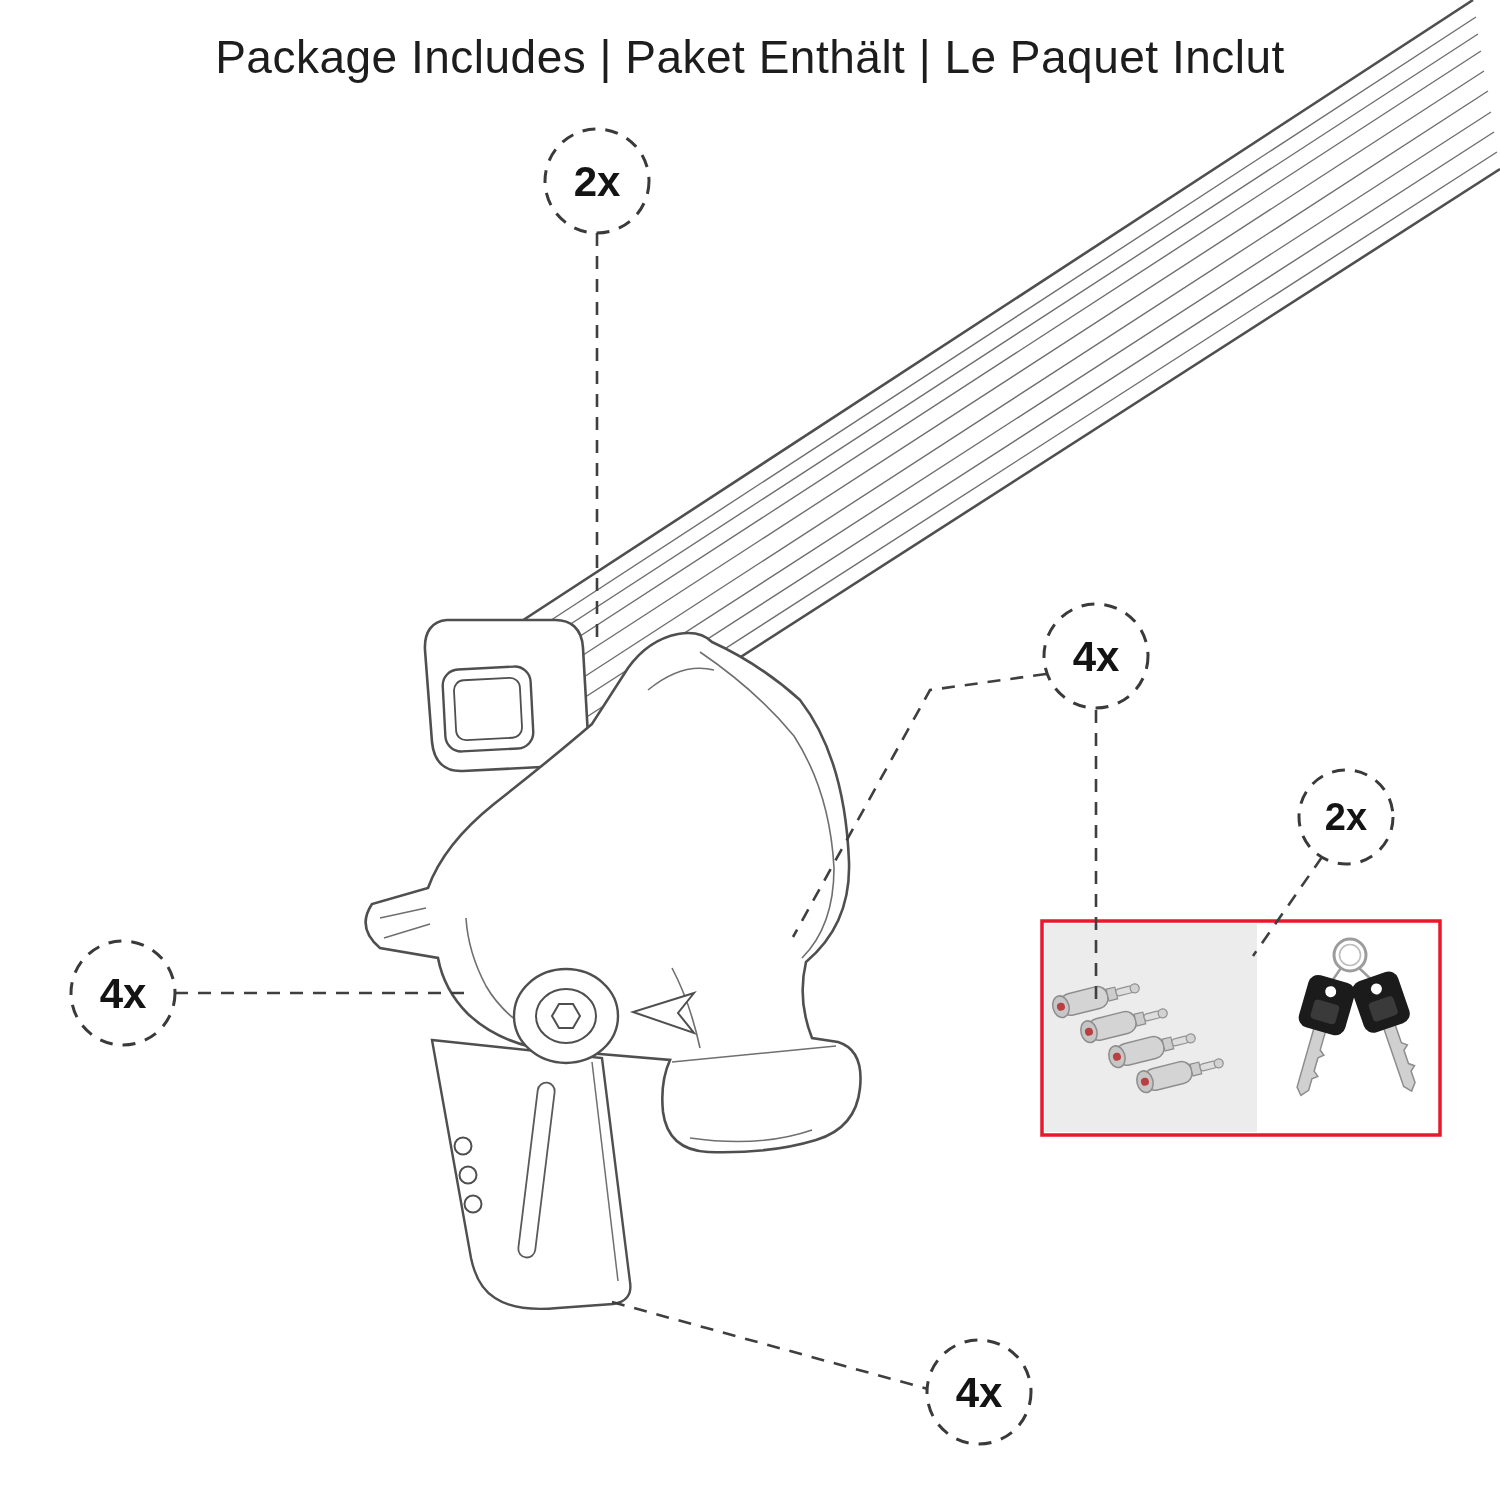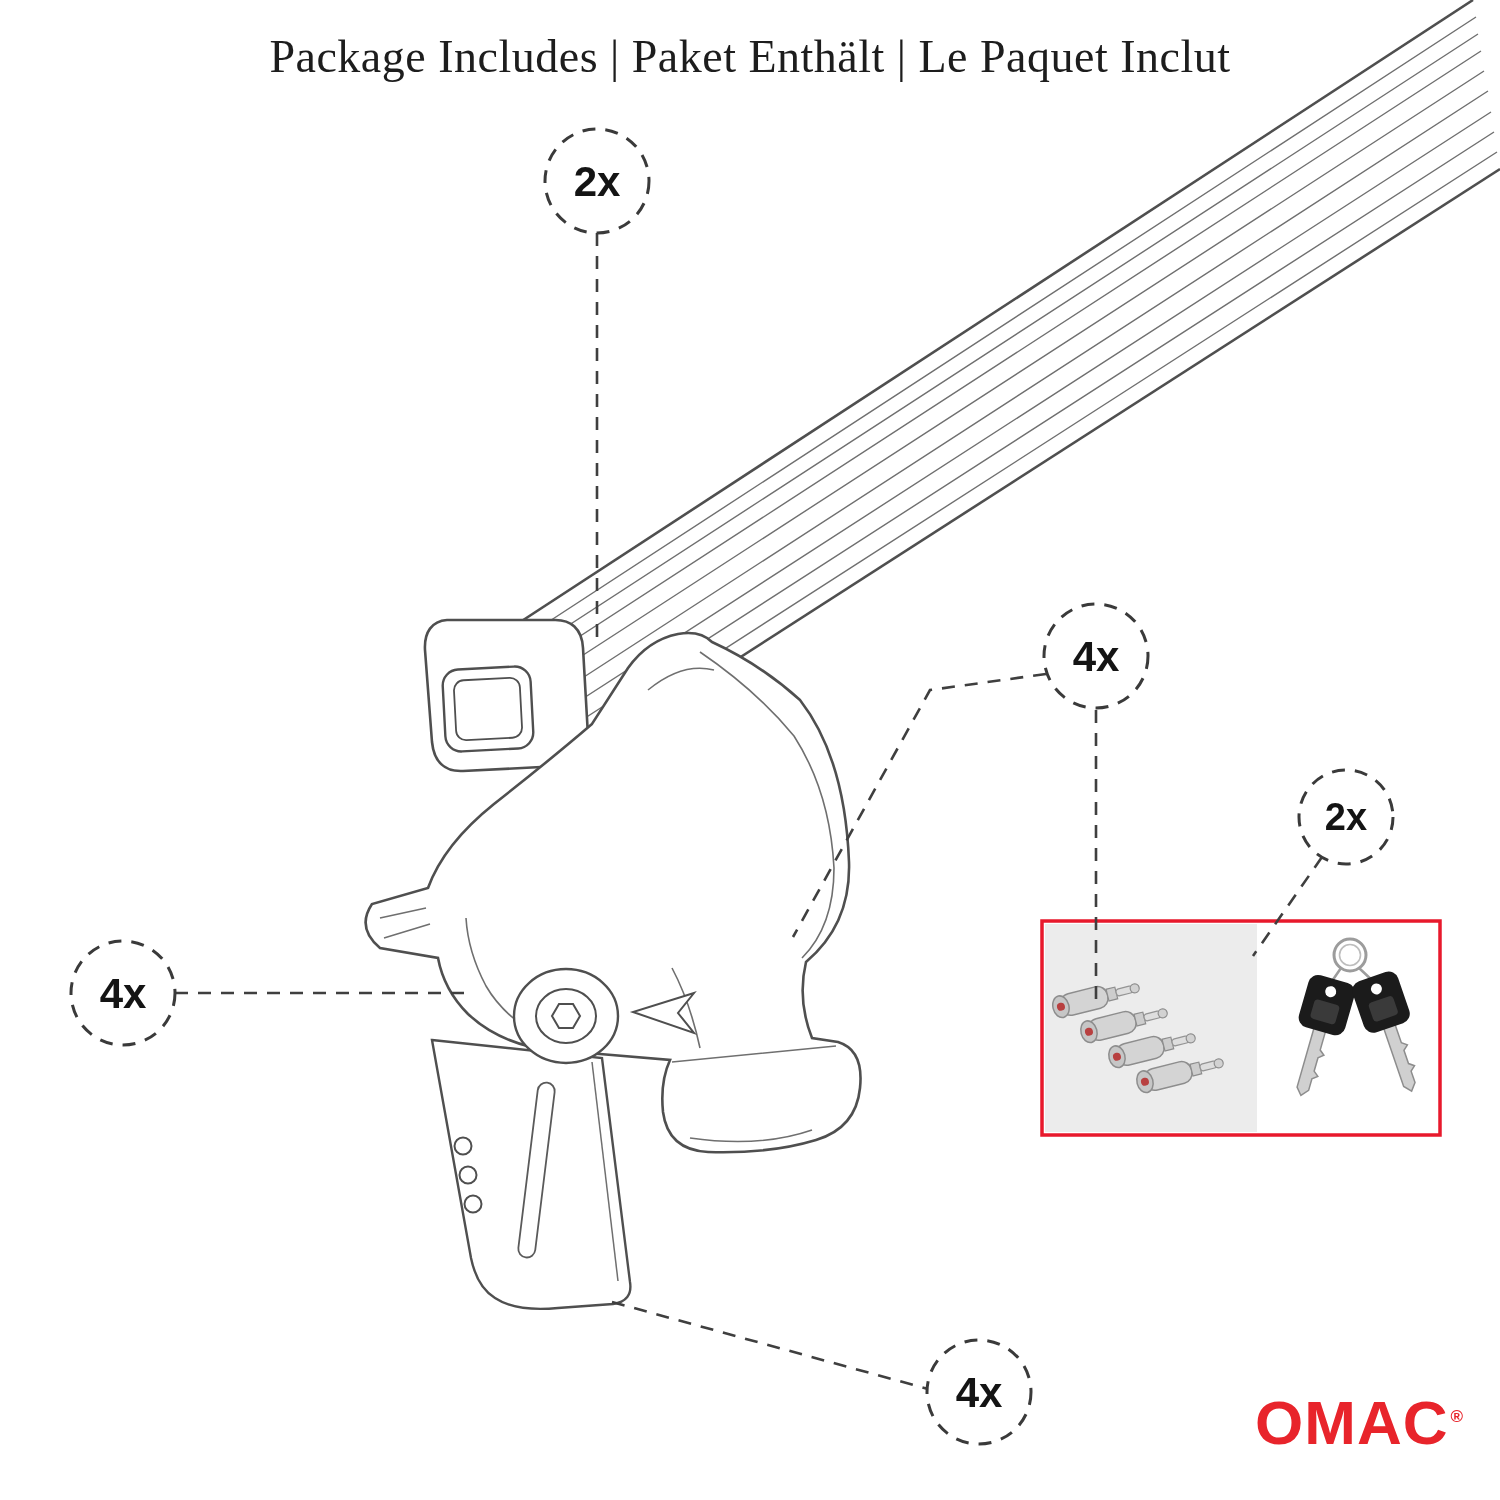--- a/index.html
+++ b/index.html
@@ -12,21 +12,20 @@
   }
   .title{
     position:absolute;
     top:30px;left:0;width:100%;
     margin:0;
     text-align:center;
     font-size:46px;
     font-weight:500;
     color:#1d1d1d;
     letter-spacing:.5px;
-    font-family:Liberation Serif, serif;
   }
   .art{position:absolute;left:0;top:0;}
   .logo{
     position:absolute;
     right:36px;bottom:46px;
     color:#e8242b;
     font-weight:bold;
     font-size:62px;
     letter-spacing:1px;
     line-height:1;
@@ -158,17 +157,14 @@
         <circle cx="1346" cy="817" r="47" fill="#ffffff" stroke="#3a3a3a" stroke-width="3" stroke-dasharray="13 10"></circle>
         <text x="1346" y="830" font-size="38">2x</text>
       </g>
       <g>
         <circle cx="979" cy="1392" r="52" fill="#ffffff" stroke="#3a3a3a" stroke-width="3" stroke-dasharray="13 10"></circle>
         <text x="979" y="1407" font-size="42">4x</text>
       </g>
     </g>
   </svg>
 
-  <div class="logo">
-    <span>OMAC</span><sup>®</sup>
-  </div>
 
 </div>
 
 </body></html>

